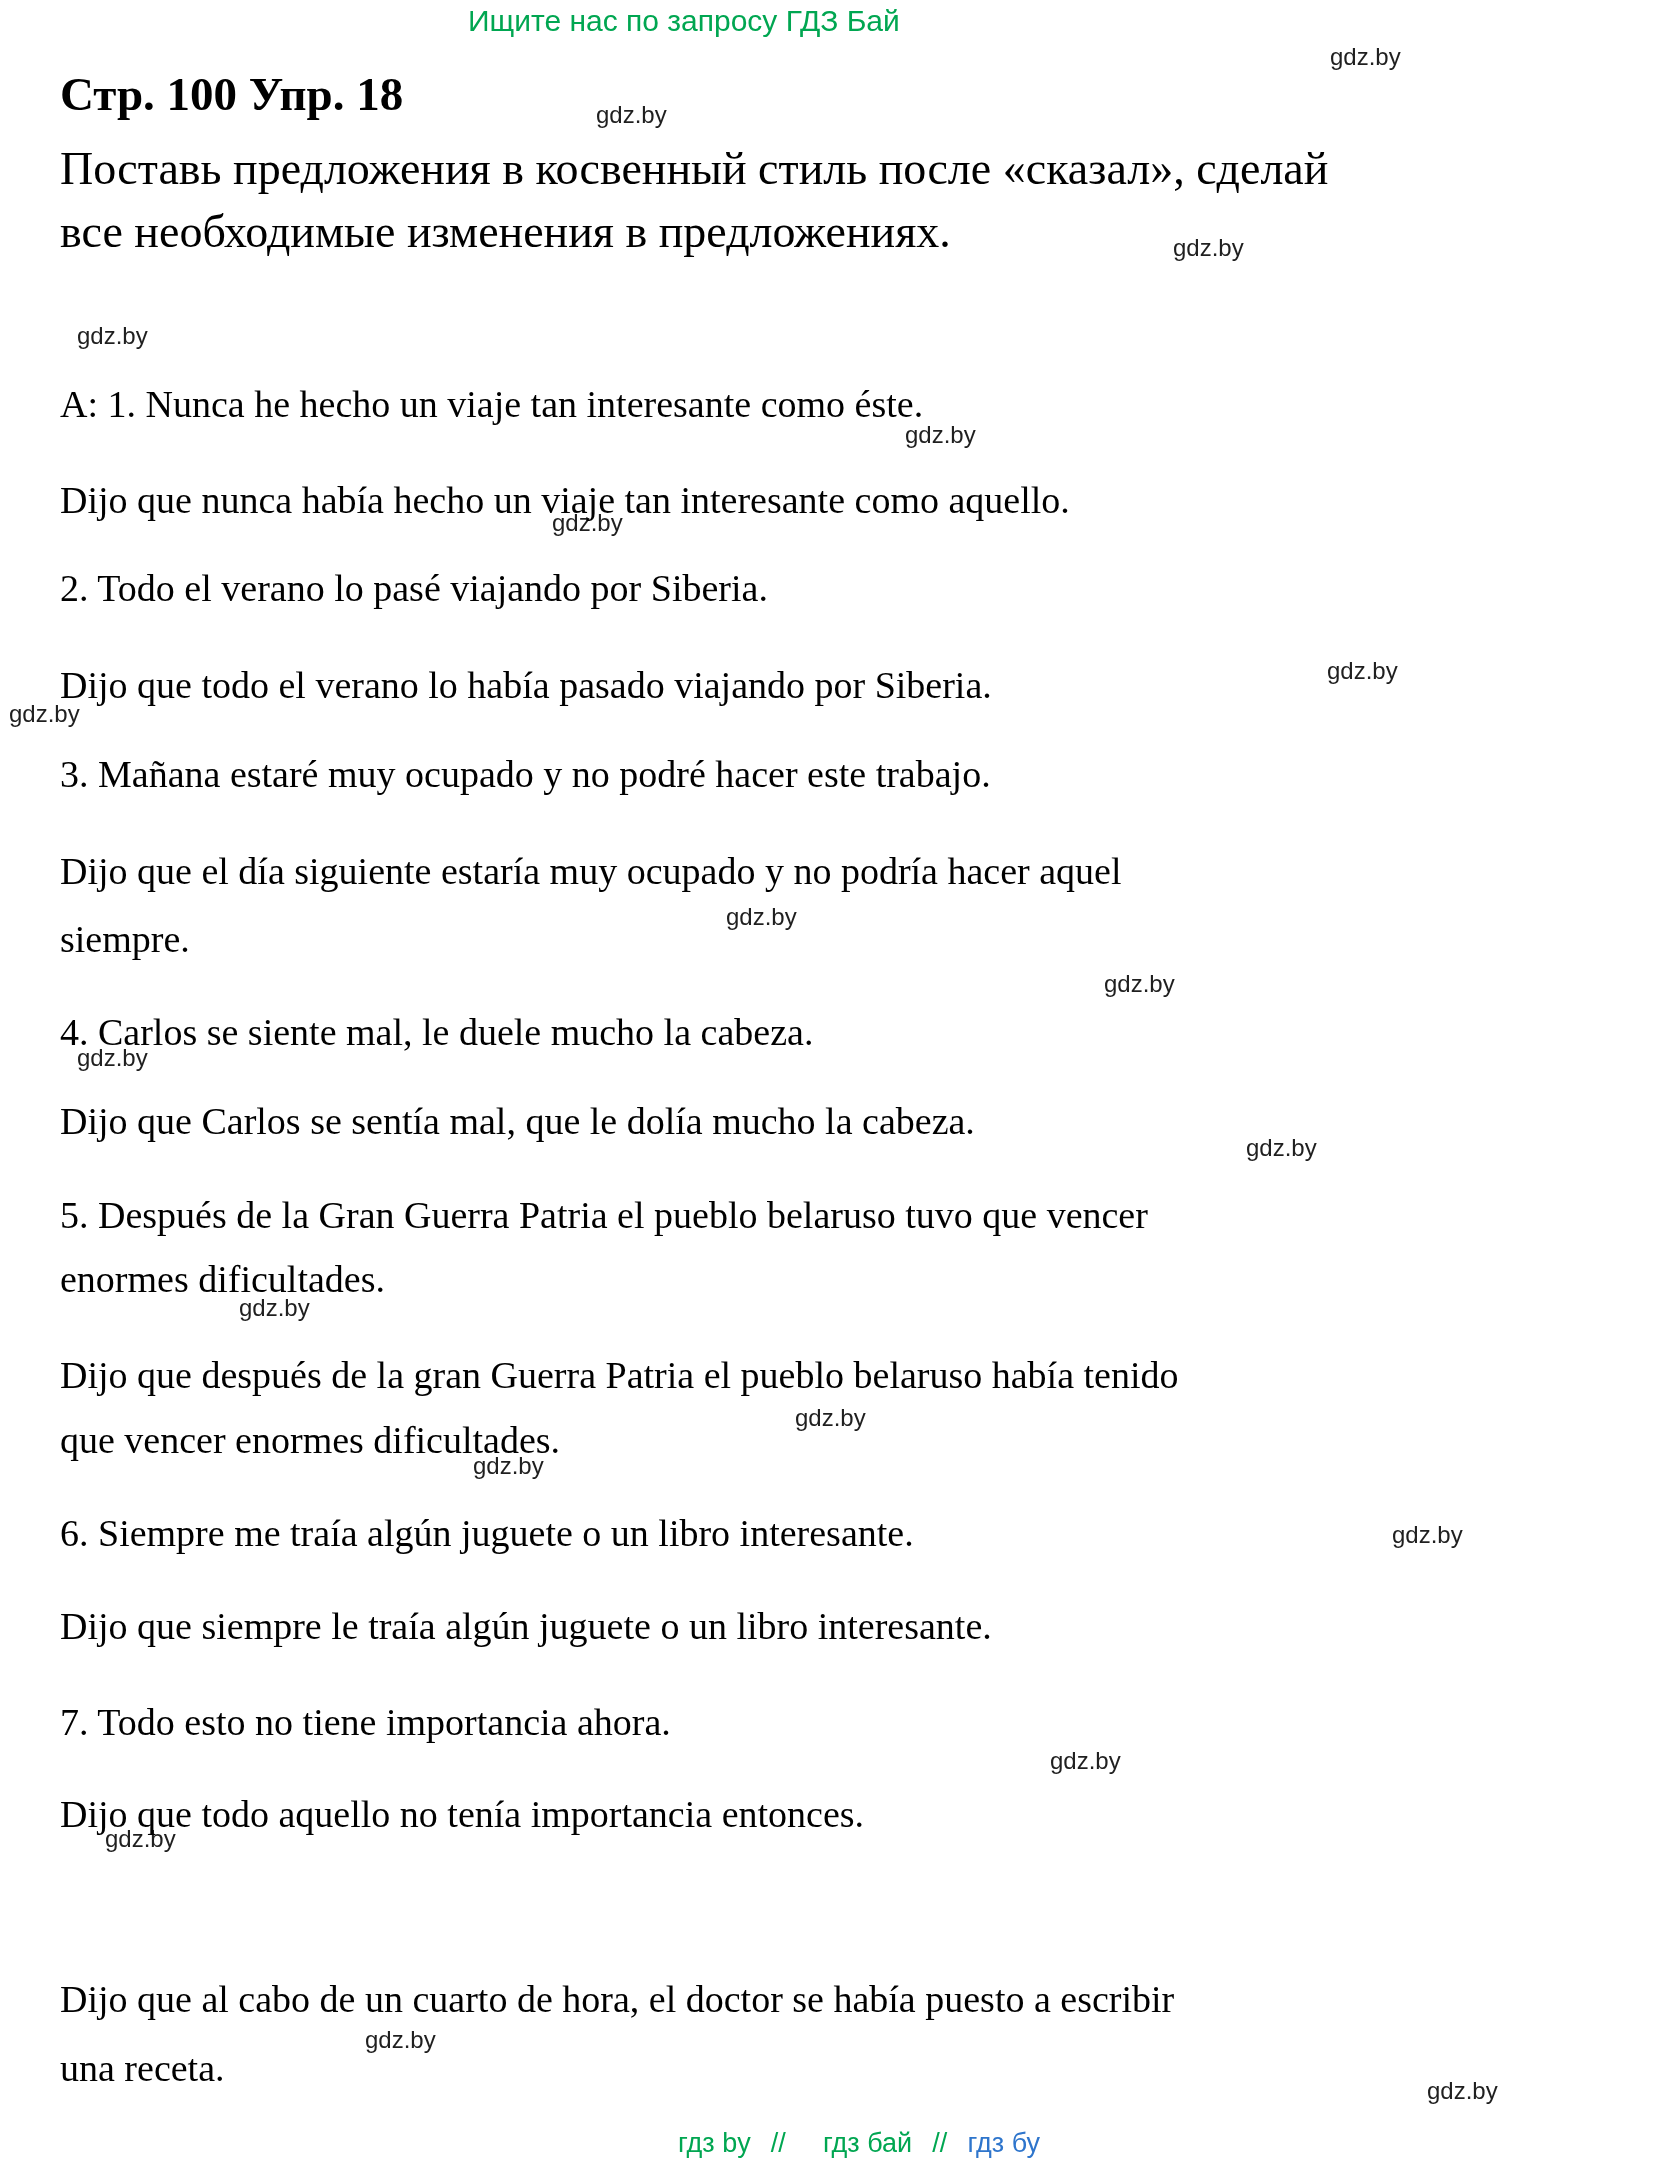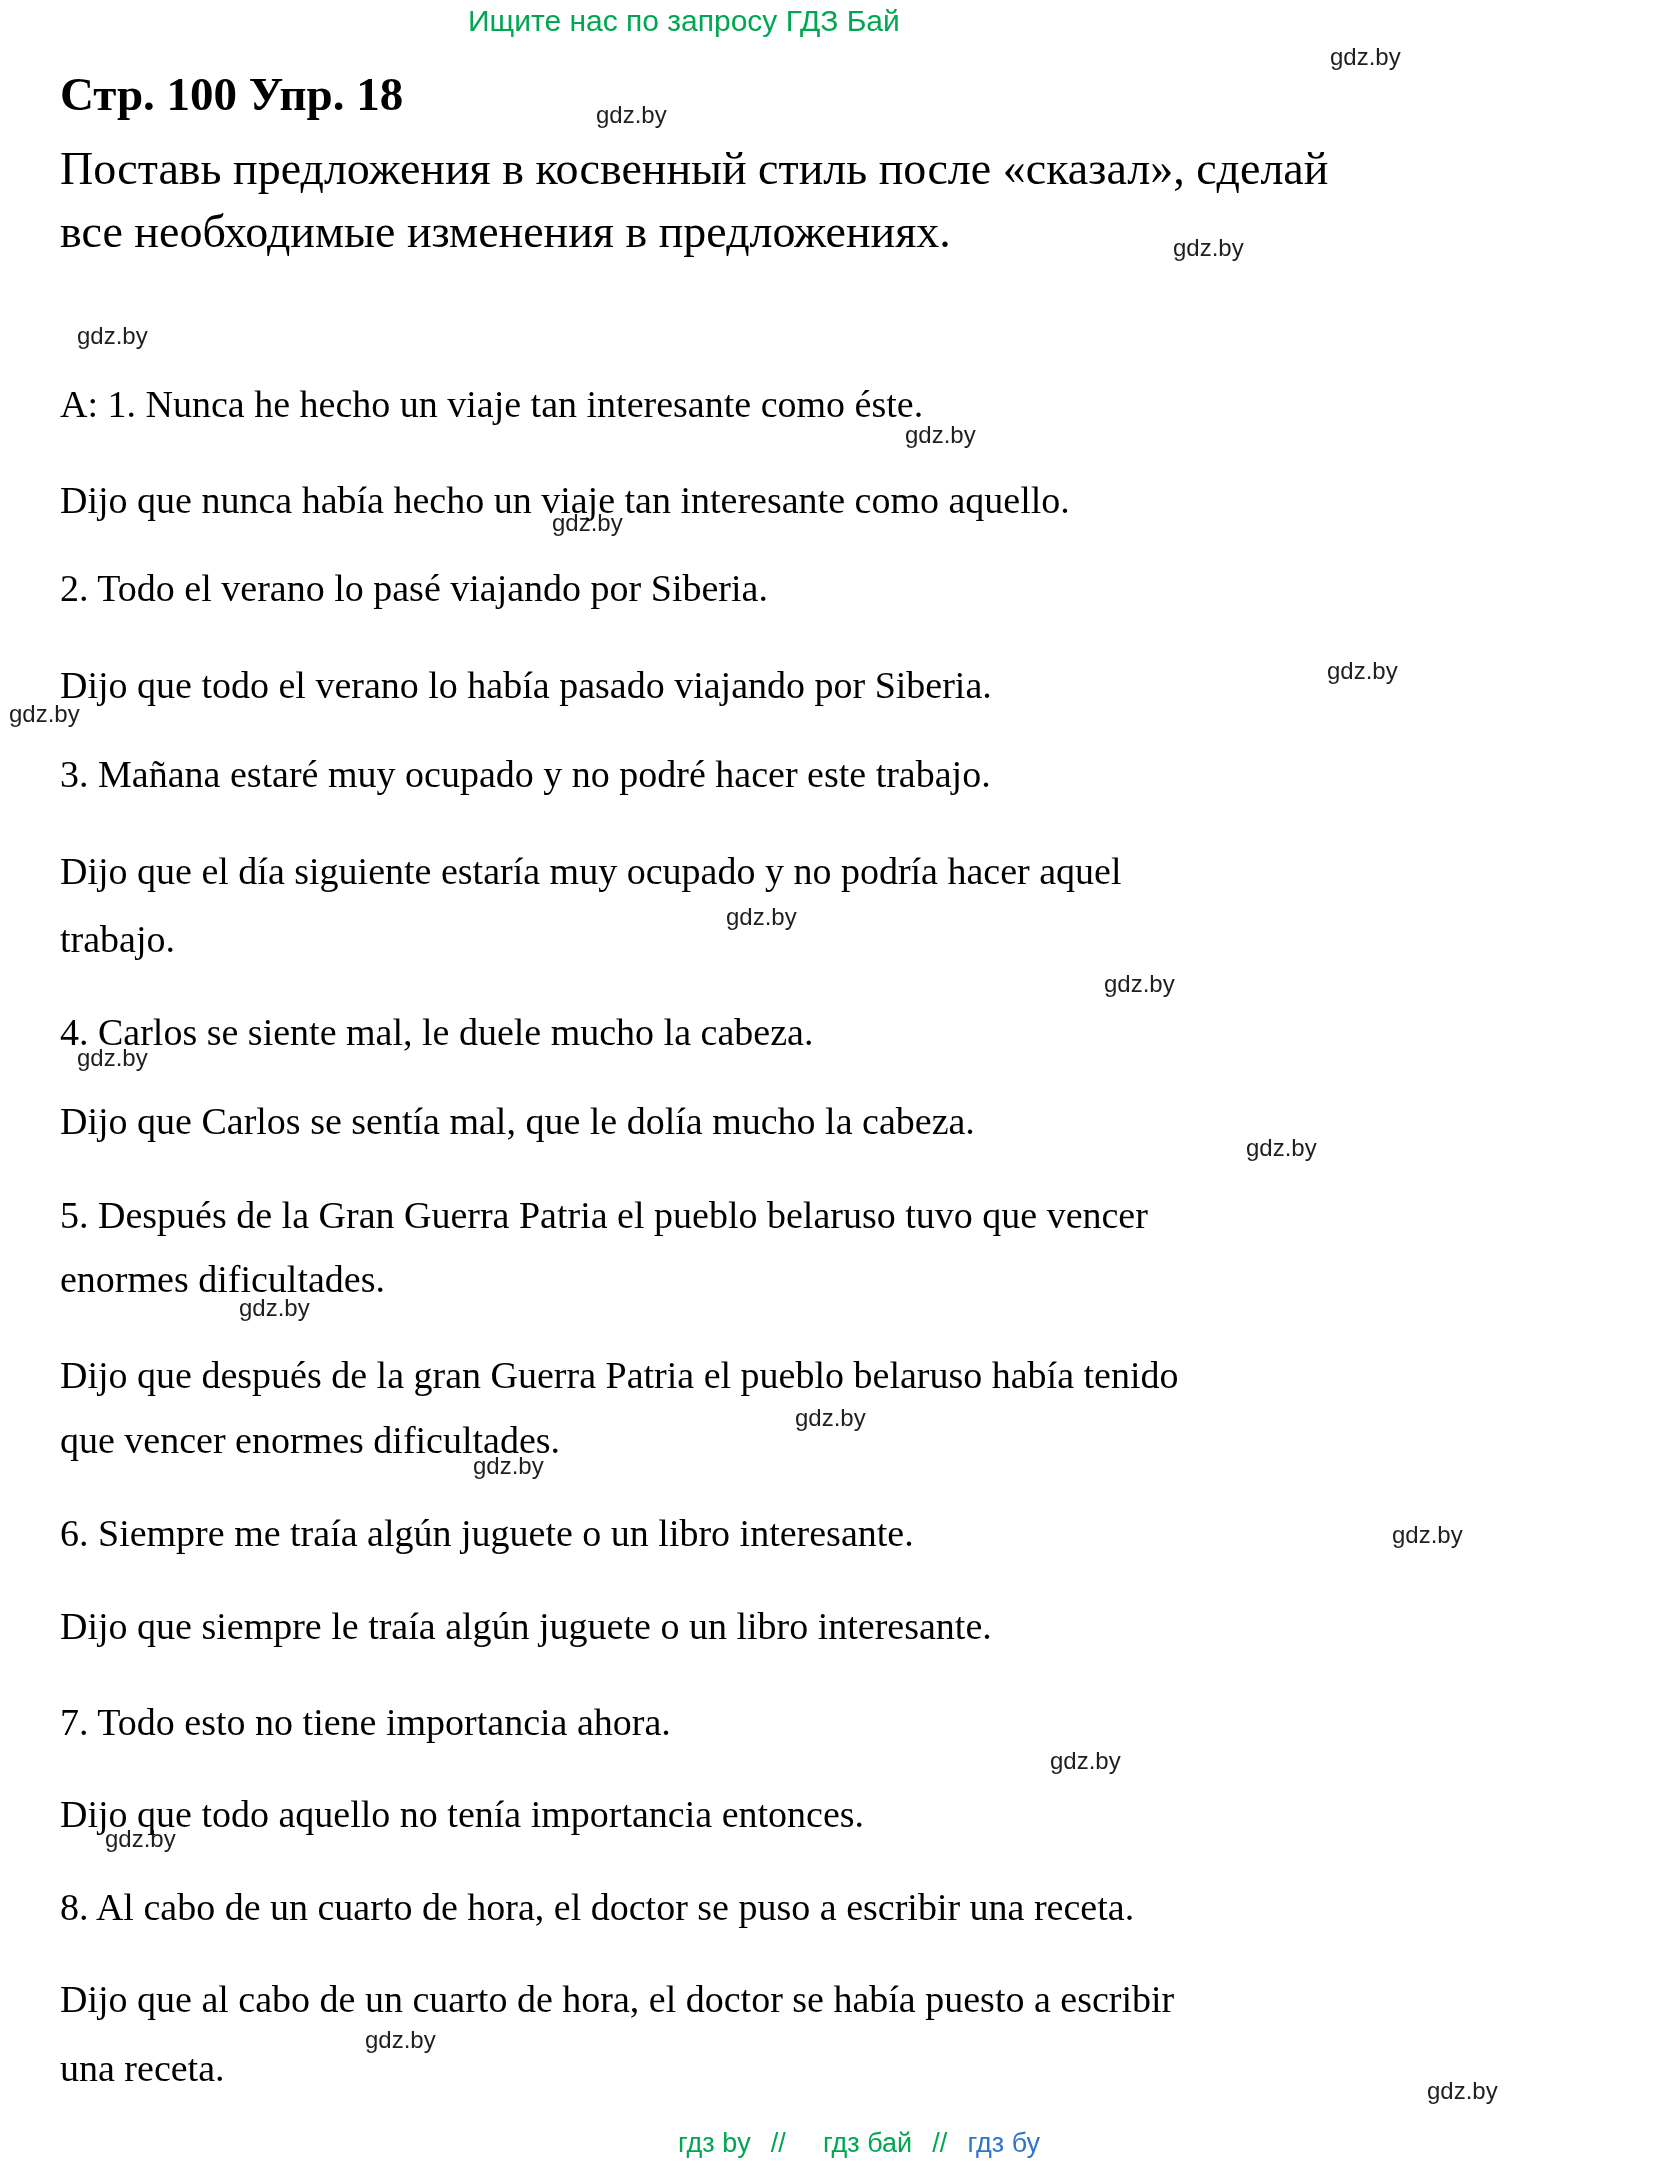--- a/index.html
+++ b/index.html
@@ -104,37 +104,36 @@
   <div class="task-line" style="top:205px">все необходимые изменения в предложениях.</div>
 
   <div class="line" style="top:382px">A: 1. Nunca he hecho un viaje tan interesante como éste.</div>
   <div class="line" style="top:478px">Dijo que nunca había hecho un viaje tan interesante como aquello.</div>
 
   <div class="line" style="top:566px">2. Todo el verano lo pasé viajando por Siberia.</div>
   <div class="line" style="top:663px">Dijo que todo el verano lo había pasado viajando por Siberia.</div>
 
   <div class="line" style="top:752px">3. Mañana estaré muy ocupado y no podré hacer este trabajo.</div>
   <div class="line" style="top:849px">Dijo que el día siguiente estaría muy ocupado y no podría hacer aquel</div>
-  <div class="line" style="top:917px">trabajo.</div>
+  <div class="line" style="top:917px">siempre.</div>
 
   <div class="line" style="top:1010px">4. Carlos se siente mal, le duele mucho la cabeza.</div>
   <div class="line" style="top:1099px">Dijo que Carlos se sentía mal, que le dolía mucho la cabeza.</div>
 
   <div class="line" style="top:1193px">5. Después de la Gran Guerra Patria el pueblo belaruso tuvo que vencer</div>
   <div class="line" style="top:1257px">enormes dificultades.</div>
   <div class="line" style="top:1353px">Dijo que después de la gran Guerra Patria el pueblo belaruso había tenido</div>
   <div class="line" style="top:1418px">que vencer enormes dificultades.</div>
 
   <div class="line" style="top:1511px">6. Siempre me traía algún juguete o un libro interesante.</div>
   <div class="line" style="top:1604px">Dijo que siempre le traía algún juguete o un libro interesante.</div>
 
   <div class="line" style="top:1700px">7. Todo esto no tiene importancia ahora.</div>
   <div class="line" style="top:1792px">Dijo que todo aquello no tenía importancia entonces.</div>
 
-  <div class="line" style="top:1885px">8. Al cabo de un cuarto de hora, el doctor se puso a escribir una receta.</div>
   <div class="line" style="top:1977px">Dijo que al cabo de un cuarto de hora, el doctor se había puesto a escribir</div>
   <div class="line" style="top:2046px">una receta.</div>
 
   <div class="footer">
     <span class="f-green">гдз by</span>
     <span class="f-sep">//</span>
     <span class="f-green">гдз бай</span>
     <span class="f-sep">//</span>
     <span class="f-blue">гдз бу</span>
   </div>

